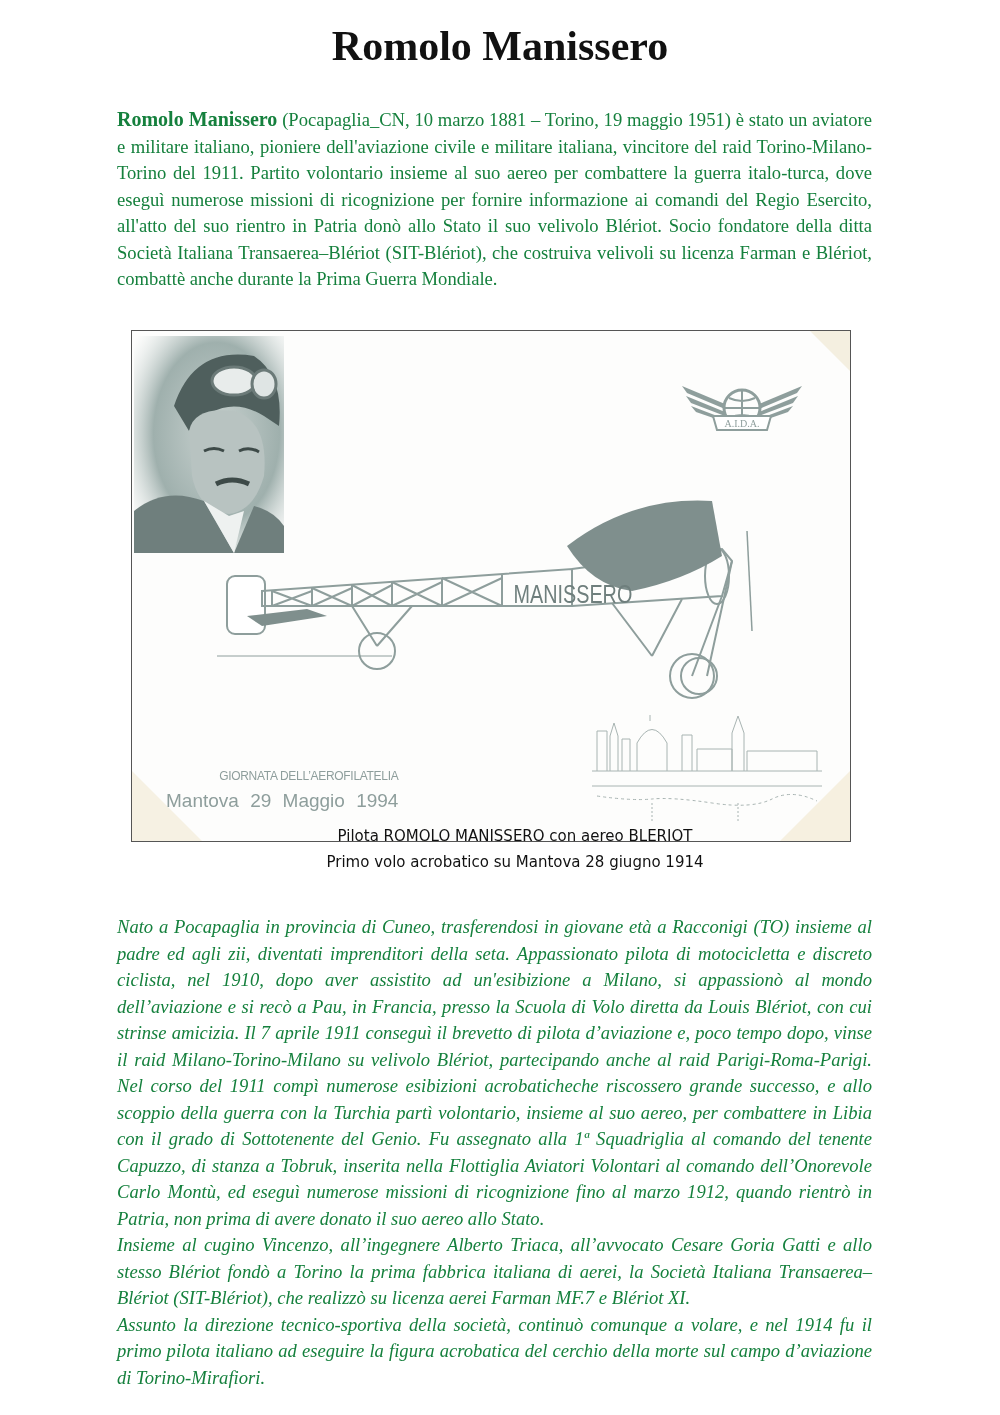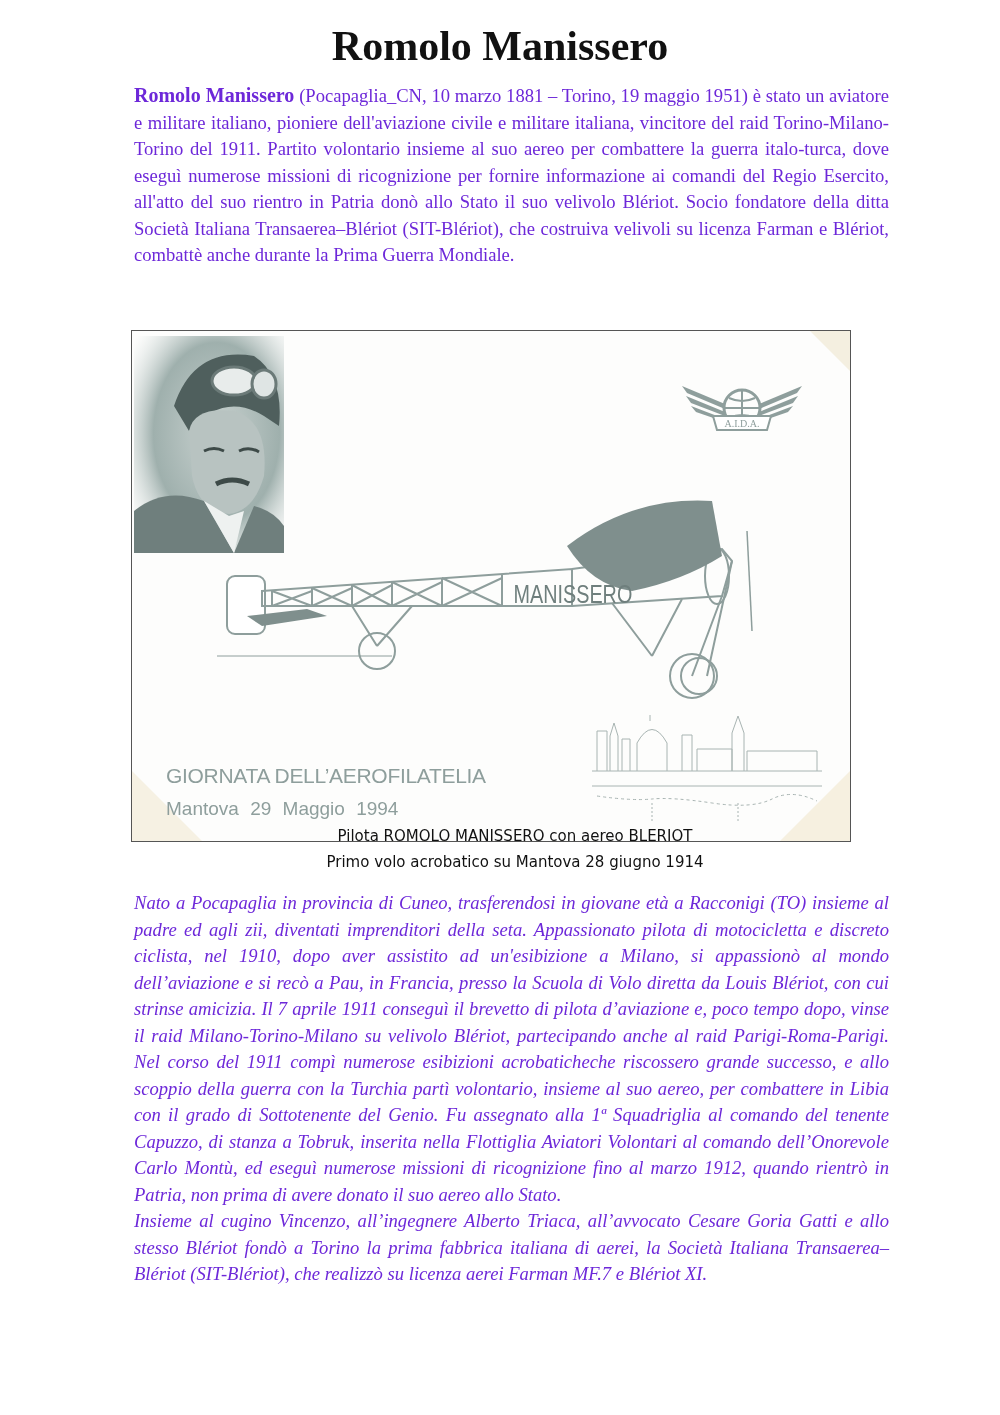--- a/index.html
+++ b/index.html
@@ -2,45 +2,45 @@
 <html><head>
   <meta charset="utf-8">
   <style>
     html, body { margin: 0; padding: 0; background: #ffffff; }
     body { width: 1000px; height: 1415px; position: relative; overflow: hidden; color: #111; }
     .title {
       position: absolute; left: 0; top: 22px; width: 1000px; text-align: center;
       font-family: "Liberation Serif", serif; font-weight: bold; font-size: 42px; color: #111;
     }
     .para {
-      position: absolute; left: 134px; width: 755px;
+      position: absolute; left: 117px; width: 755px;
       font-family: "Liberation Serif", serif; font-size: 18.6px; line-height: 26.5px;
-      text-align: justify; color: #6d28d9;
+      text-align: justify; color: #15803d; margin-top: 24px;
     }
     .para b { font-weight: bold; font-size: 20px; }
     #intro { top: 82px; }
     #body1 { top: 890px; font-style: italic; }
     .card {
       position: absolute; left: 131px; top: 330px; width: 718px; height: 510px;
       border: 1.5px solid #555; background: #fdfdfc; overflow: hidden;
     }
     .card .corner { position: absolute; width: 0; height: 0; }
     .corner.tr { right: 0; top: 0; border-top: 40px solid #f4efe0; border-left: 40px solid transparent; }
     .corner.br { right: 0; bottom: 0; border-bottom: 70px solid #f6f0e0; border-left: 70px solid transparent; }
     .corner.bl { left: 0; bottom: 0; border-bottom: 70px solid #f6f1e3; border-right: 70px solid transparent; }
     .portrait { position: absolute; left: 2px; top: 5px; width: 150px; height: 217px; }
     .aida { position: absolute; left: 545px; top: 45px; width: 130px; height: 58px; }
     .plane { position: absolute; left: 80px; top: 150px; width: 560px; height: 220px; }
     .skyline { position: absolute; left: 460px; top: 380px; width: 230px; height: 115px; }
     .card-text {
       position: absolute; left: 34px; top: 433px; font-family: "Liberation Sans", sans-serif;
       color: #8e9e9c;
     }
-    .card-text .l1 { font-size: 21px; letter-spacing: -0.3px; line-height: 24px; }
-    .card-text .l2 { font-size: 19px; word-spacing: 6px; line-height: 26px; margin-top: 8px; }
+    .card-text .l1 { font-size: 12px; letter-spacing: -0.3px; line-height: 24px; text-align: right; }
+    .card-text .l2 { font-size: 19px; word-spacing: 6px; line-height: 26px; }
     .caption {
       position: absolute; left: 0; width: 1000px; text-align: center;
       font-family: "DejaVu Sans", sans-serif; font-size: 15px; color: #111; padding-left: 15px;
     }
     #cap1 { top: 827px; }
     #cap2 { top: 853px; }
   </style>
 </head>
 <body>
 
@@ -129,13 +129,14 @@
     <div class="l2">Mantova 29 Maggio 1994</div>
   </div>
 </div>
 
 <div class="caption" id="cap1">Pilota ROMOLO MANISSERO con aereo BLERIOT</div>
 <div class="caption" id="cap2">Primo volo acrobatico su Mantova 28 giugno 1914</div>
 
 <div class="para" id="body1">
   <div>Nato a Pocapaglia in provincia di Cuneo, trasferendosi in giovane età a Racconigi (TO) insieme al padre ed agli zii, diventati imprenditori della seta. Appassionato pilota di motocicletta e discreto ciclista, nel 1910, dopo aver assistito ad un'esibizione a Milano, si appassionò al mondo dell’aviazione e si recò a Pau, in Francia, presso la Scuola di Volo diretta da Louis Blériot, con cui strinse amicizia. Il 7 aprile 1911 conseguì il brevetto di pilota d’aviazione e, poco tempo dopo, vinse il raid Milano-Torino-Milano su velivolo Blériot, partecipando anche al raid Parigi-Roma-Parigi. Nel corso del 1911 compì numerose esibizioni acrobaticheche riscossero grande successo, e allo scoppio della guerra con la Turchia partì volontario, insieme al suo aereo, per combattere in Libia con il grado di Sottotenente del Genio. Fu assegnato alla 1ª Squadriglia al comando del tenente Capuzzo, di stanza a Tobruk, inserita nella Flottiglia Aviatori Volontari al comando dell’Onorevole Carlo Montù, ed eseguì numerose missioni di ricognizione fino al marzo 1912, quando rientrò in Patria, non prima di avere donato il suo aereo allo Stato.</div>
   <div>Insieme al cugino Vincenzo, all’ingegnere Alberto Triaca, all’avvocato Cesare Goria Gatti e allo stesso Blériot fondò a Torino la prima fabbrica italiana di aerei, la Società Italiana Transaerea–Blériot (SIT-Blériot), che realizzò su licenza aerei Farman MF.7 e Blériot XI.</div>
+  <div>Assunto la direzione tecnico-sportiva della società, continuò comunque a volare, e nel 1914 fu il primo pilota italiano ad eseguire la figura acrobatica del cerchio della morte sul campo d’aviazione di Torino-Mirafiori.</div>
 </div>
 
 </body></html>

